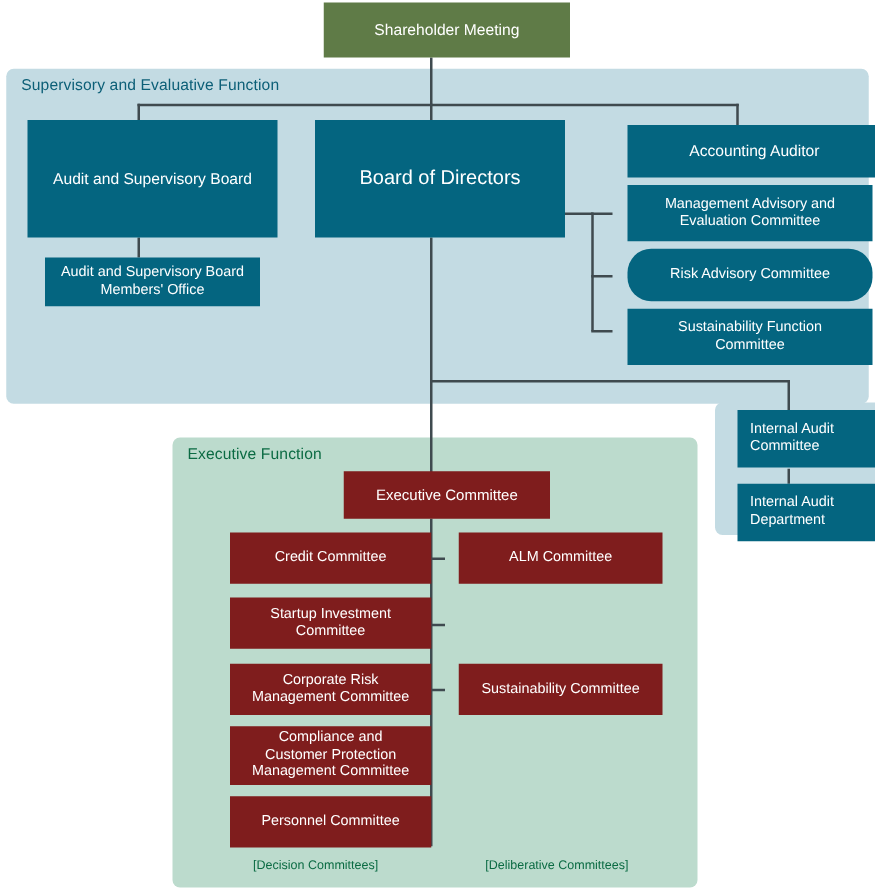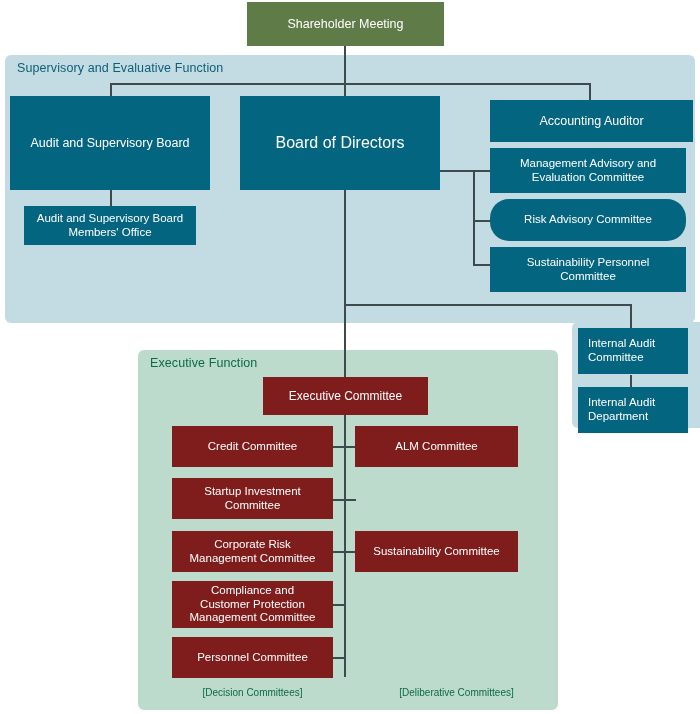--- a/index.html
+++ b/index.html
@@ -63,20 +63,21 @@
     position: absolute;
     box-sizing: border-box;
     display: flex;
     align-items: center;
     justify-content: center;
     text-align: center;
     color: #ffffff;
     line-height: 1.18;
     padding: 2px 4px;
     font-size: 11.5px;
+    margin-left: 12px;
   }
   .box-teal   { background: #046580; }
   .box-green  { background: #7f1d1d; }
   .box-olive  { background: #5f7b47; }
 
   .box span { display: block; }
 
   .footnote {
     position: absolute;
     font-size: 10px;
@@ -167,21 +168,21 @@
       <span>Evaluation Committee</span>
     </div>
   </div>
 
   <div class="box box-teal" style="left:490px; top:199px; width:196px; height:42px;border-radius:19px;">
     <span>Risk Advisory Committee</span>
   </div>
 
   <div class="box box-teal" style="left:490px; top:247px; width:196px; height:45px;">
     <div>
-      <span>Sustainability Personnel</span>
+      <span>Sustainability Function</span>
       <span>Committee</span>
     </div>
   </div>
 
   <div class="box box-teal" style="left:578px; top:328px; width:110px; height:46px; text-align:left; justify-content:flex-start; padding-left:10px;">
     <div>
       <span>Internal Audit</span>
       <span>Committee</span>
     </div>
   </div>
@@ -239,15 +240,15 @@
 
 
   <div class="box box-green" style="left:355px; top:531px; width:163px; height:41px;">
     <div>
       <span>Sustainability Committee</span>
     </div>
   </div>
 
   <div class="footnote" style="left:172px; top:687px; width:161px;">[Decision Committees]</div>
 
-  <div class="footnote" style="left:375px; top:687px; width:163px;">[Deliberative Committees]</div>
+  <div class="footnote" style="left:364px; top:687px; width:163px;">[Deliberative Committees]</div>
 
 </div>
 
 </body></html>

